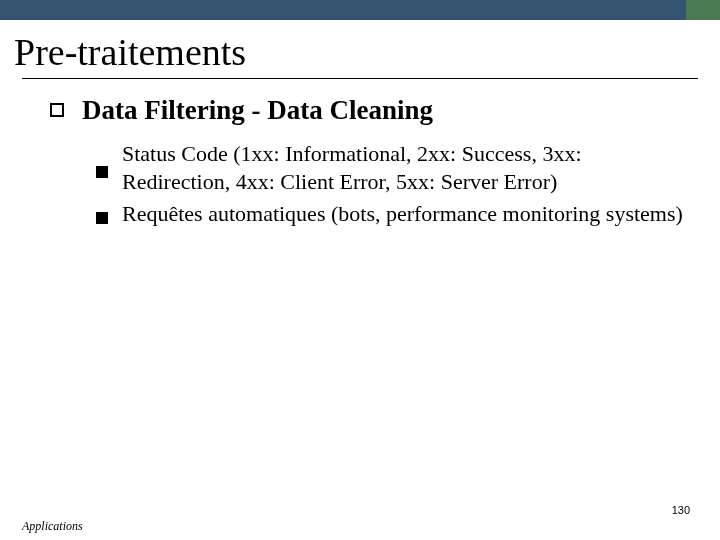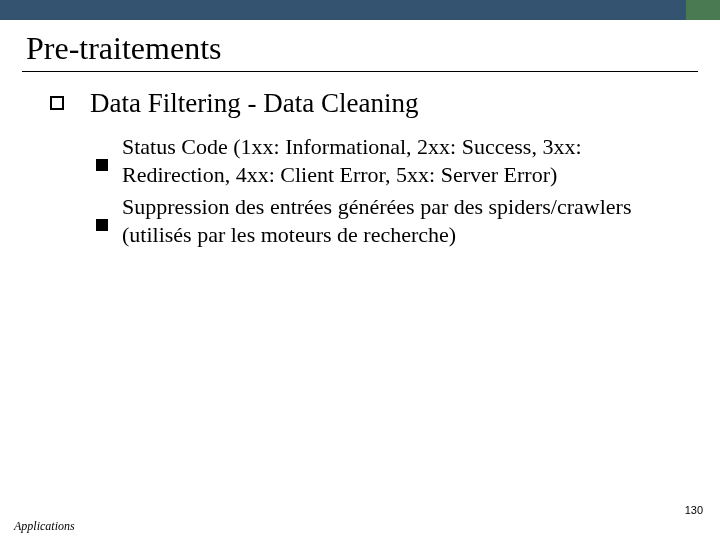--- a/index.html
+++ b/index.html
@@ -9,47 +9,47 @@
   font-family: "Times New Roman", Times, serif;
   color: #000;
   position: relative;
 }
 .topbar { width: 100%; height: 20px; background: #335371; position: relative; }
 .topbar::after {
   content: ""; position: absolute; right: 0; top: 0;
   width: 34px; height: 20px; background: #4a7a52;
 }
 .title {
-  font-size: 32px; font-weight: 400;
-  padding: 10px 0 4px 26px;
+  font-size: 38px; font-weight: 400;
+  padding: 10px 0 4px 14px;
 }
 .title-rule {
   border: none; border-top: 1px solid #000;
   margin: 0 22px 16px 22px;
 }
 .content { padding: 0 30px 0 50px; }
 .h2row { display: flex; align-items: flex-start; margin-bottom: 14px; }
 .open-box {
   width: 14px; height: 14px; border: 2px solid #000;
   margin-top: 8px; margin-right: 18px; flex-shrink: 0;
 }
-.h2 { font-size: 27px; font-weight: 400; margin-left: 8px; }
+.h2 { font-size: 27px; font-weight: 700; }
 .bullets { padding-left: 46px; }
 .brow { display: flex; align-items: center; margin-bottom: 4px; }
 .solid-box {
   width: 12px; height: 12px; background: #000;
   margin-top: 8px; margin-right: 14px; flex-shrink: 0;
 }
 .btxt { font-size: 22px; line-height: 1.28; }
 .pagenum {
-  position: absolute; right: 17px; bottom: 24px;
+  position: absolute; right: 30px; bottom: 24px;
   font-size: 11px; font-family: Arial, sans-serif;
 }
 .footer {
-  position: absolute; left: 14px; bottom: 6px;
+  position: absolute; left: 22px; bottom: 6px;
   font-size: 12px; font-style: italic;
   font-family: Georgia, "Times New Roman", serif;
 }
 </style>
 </head>
 <body>
 
 <div class="topbar"></div>
 
 <div class="title">Pre-traitements</div>
@@ -60,19 +60,19 @@
     <span class="open-box"></span>
     <span class="h2">Data Filtering - Data Cleaning</span>
   </div>
   <div class="bullets">
     <div class="brow">
       <span class="solid-box"></span>
       <span class="btxt">Status Code (1xx: Informational, 2xx: Success, 3xx: Redirection, 4xx: Client Error, 5xx: Server Error)</span>
     </div>
     <div class="brow">
       <span class="solid-box"></span>
-      <span class="btxt">Suppression des entrées générées par des spiders/crawlers (utilisés par les moteurs de recherche)</span>
+      <span class="btxt">Requêtes automatiques (bots, performance monitoring systems)</span>
     </div>
   </div>
 </div>
 
 <div class="pagenum">130</div>
 <div class="footer">Applications</div>
 
 </body></html>

